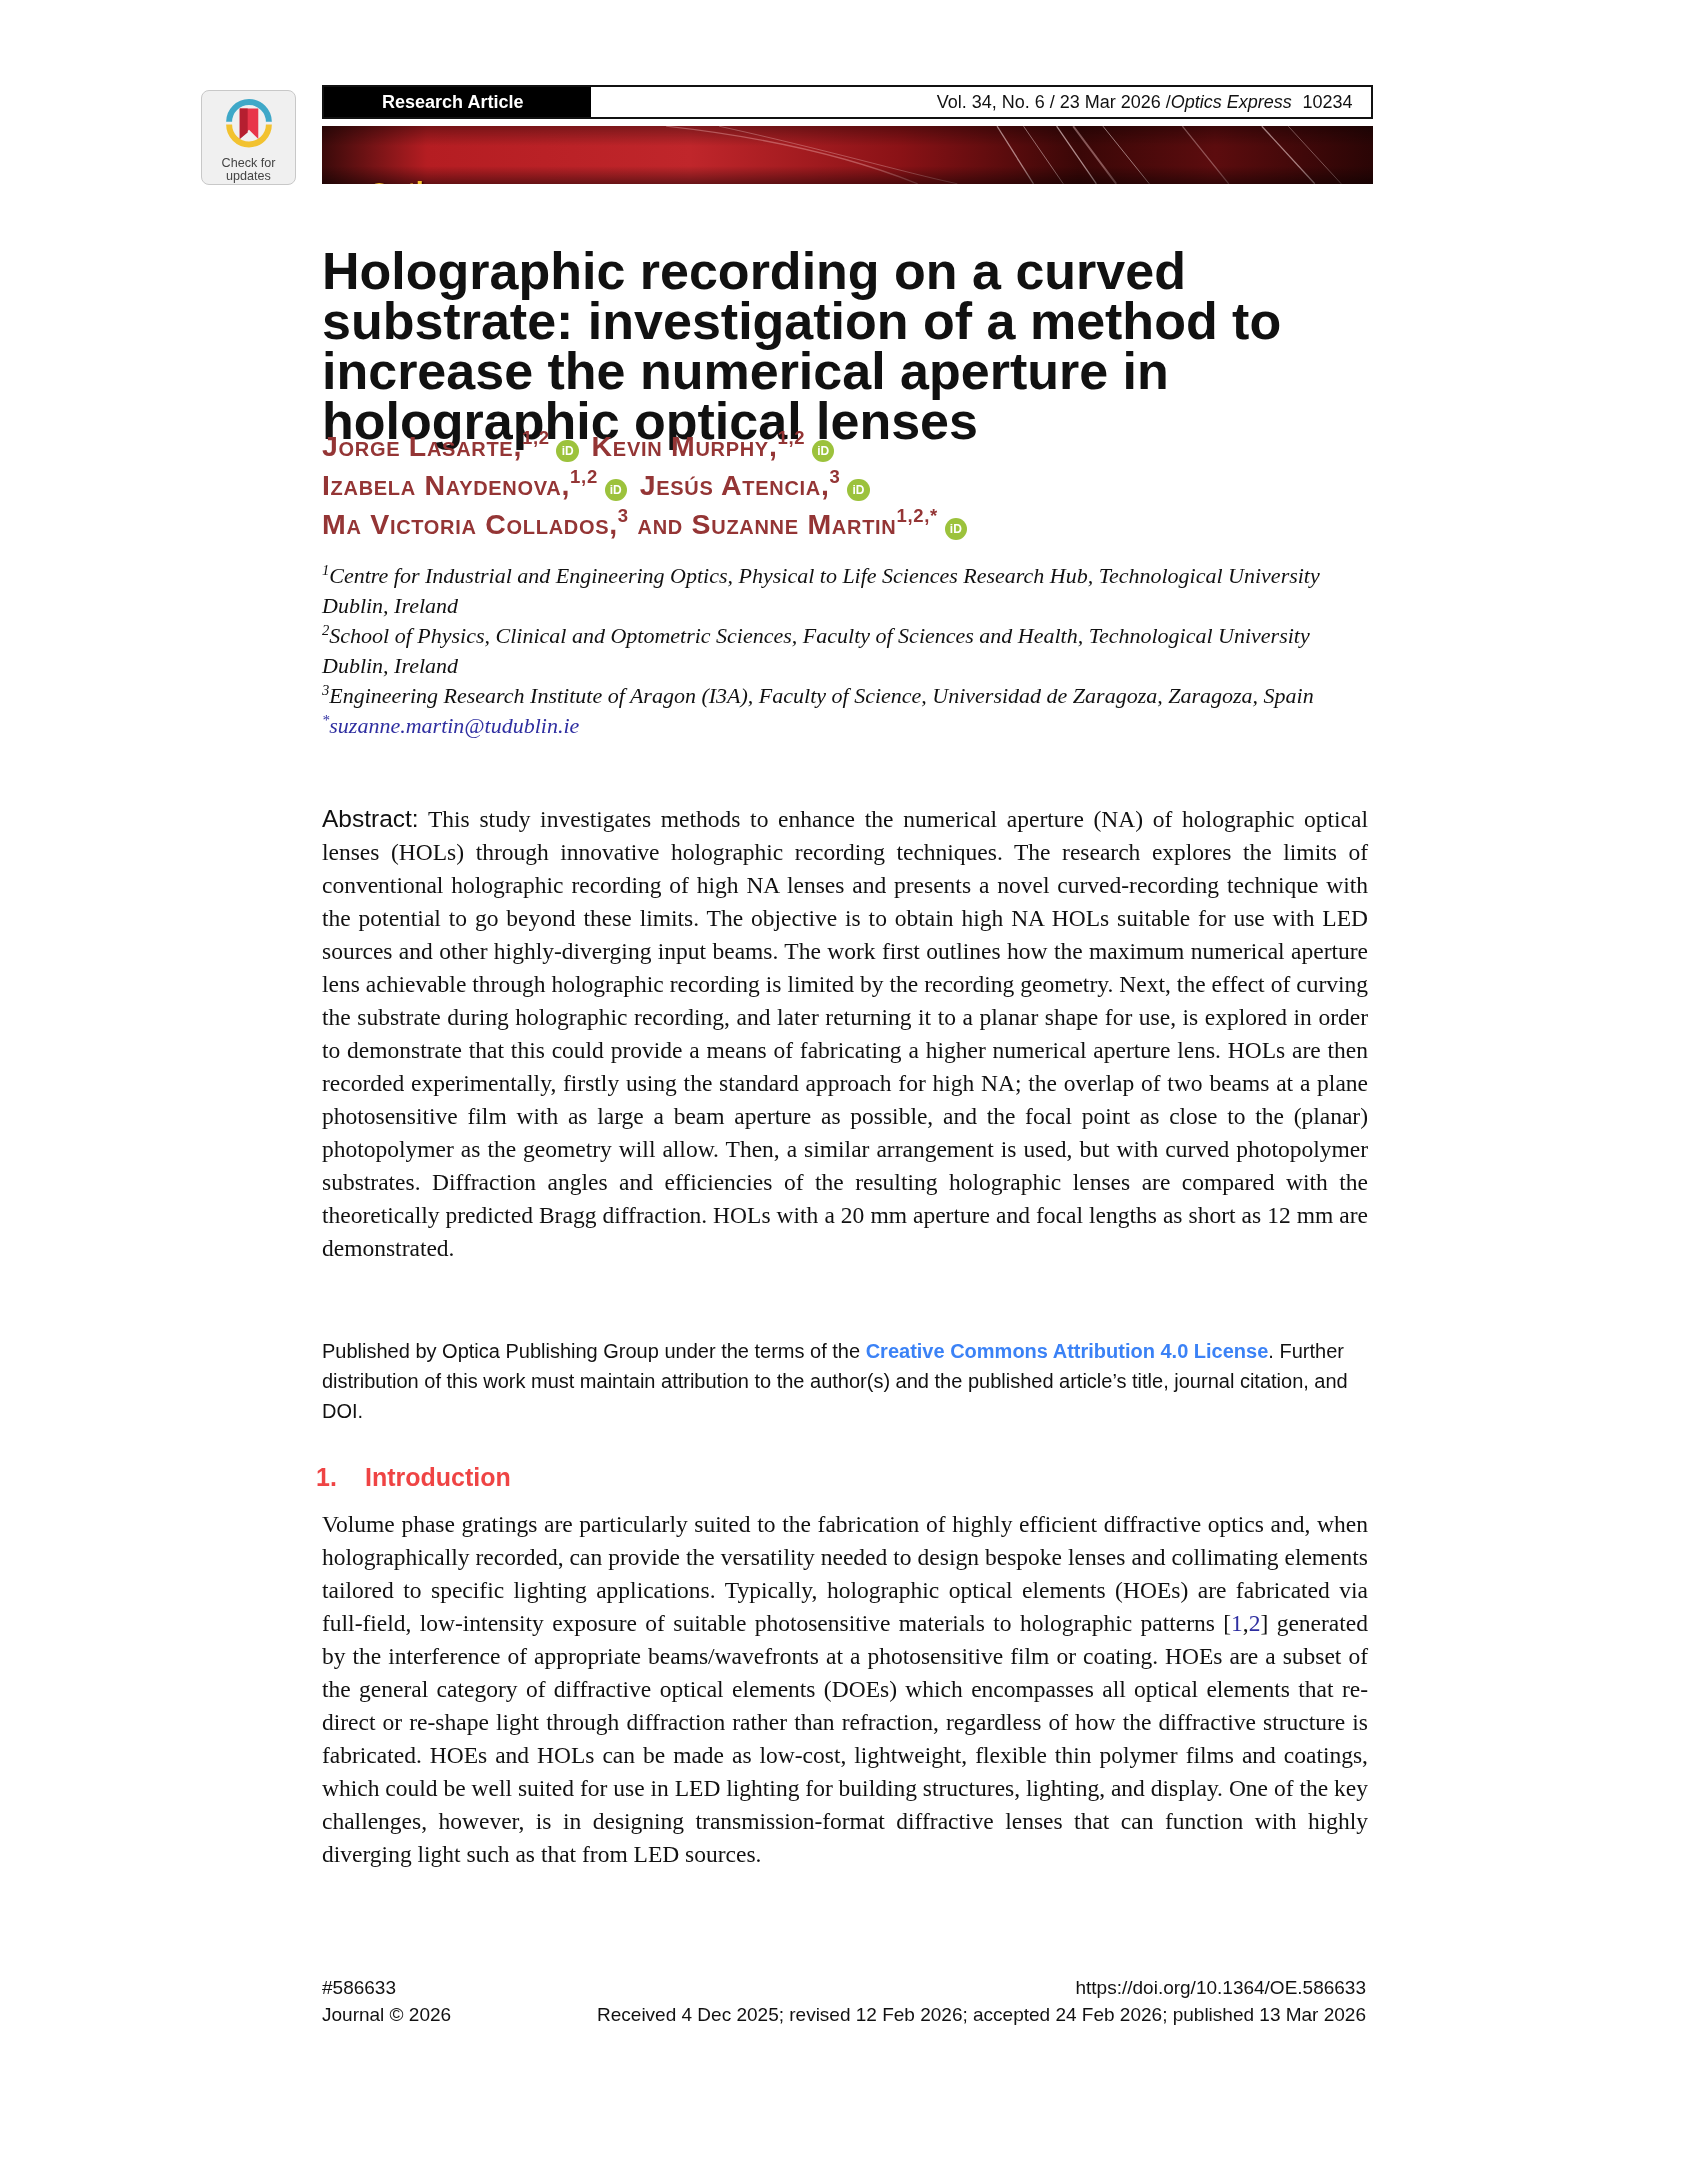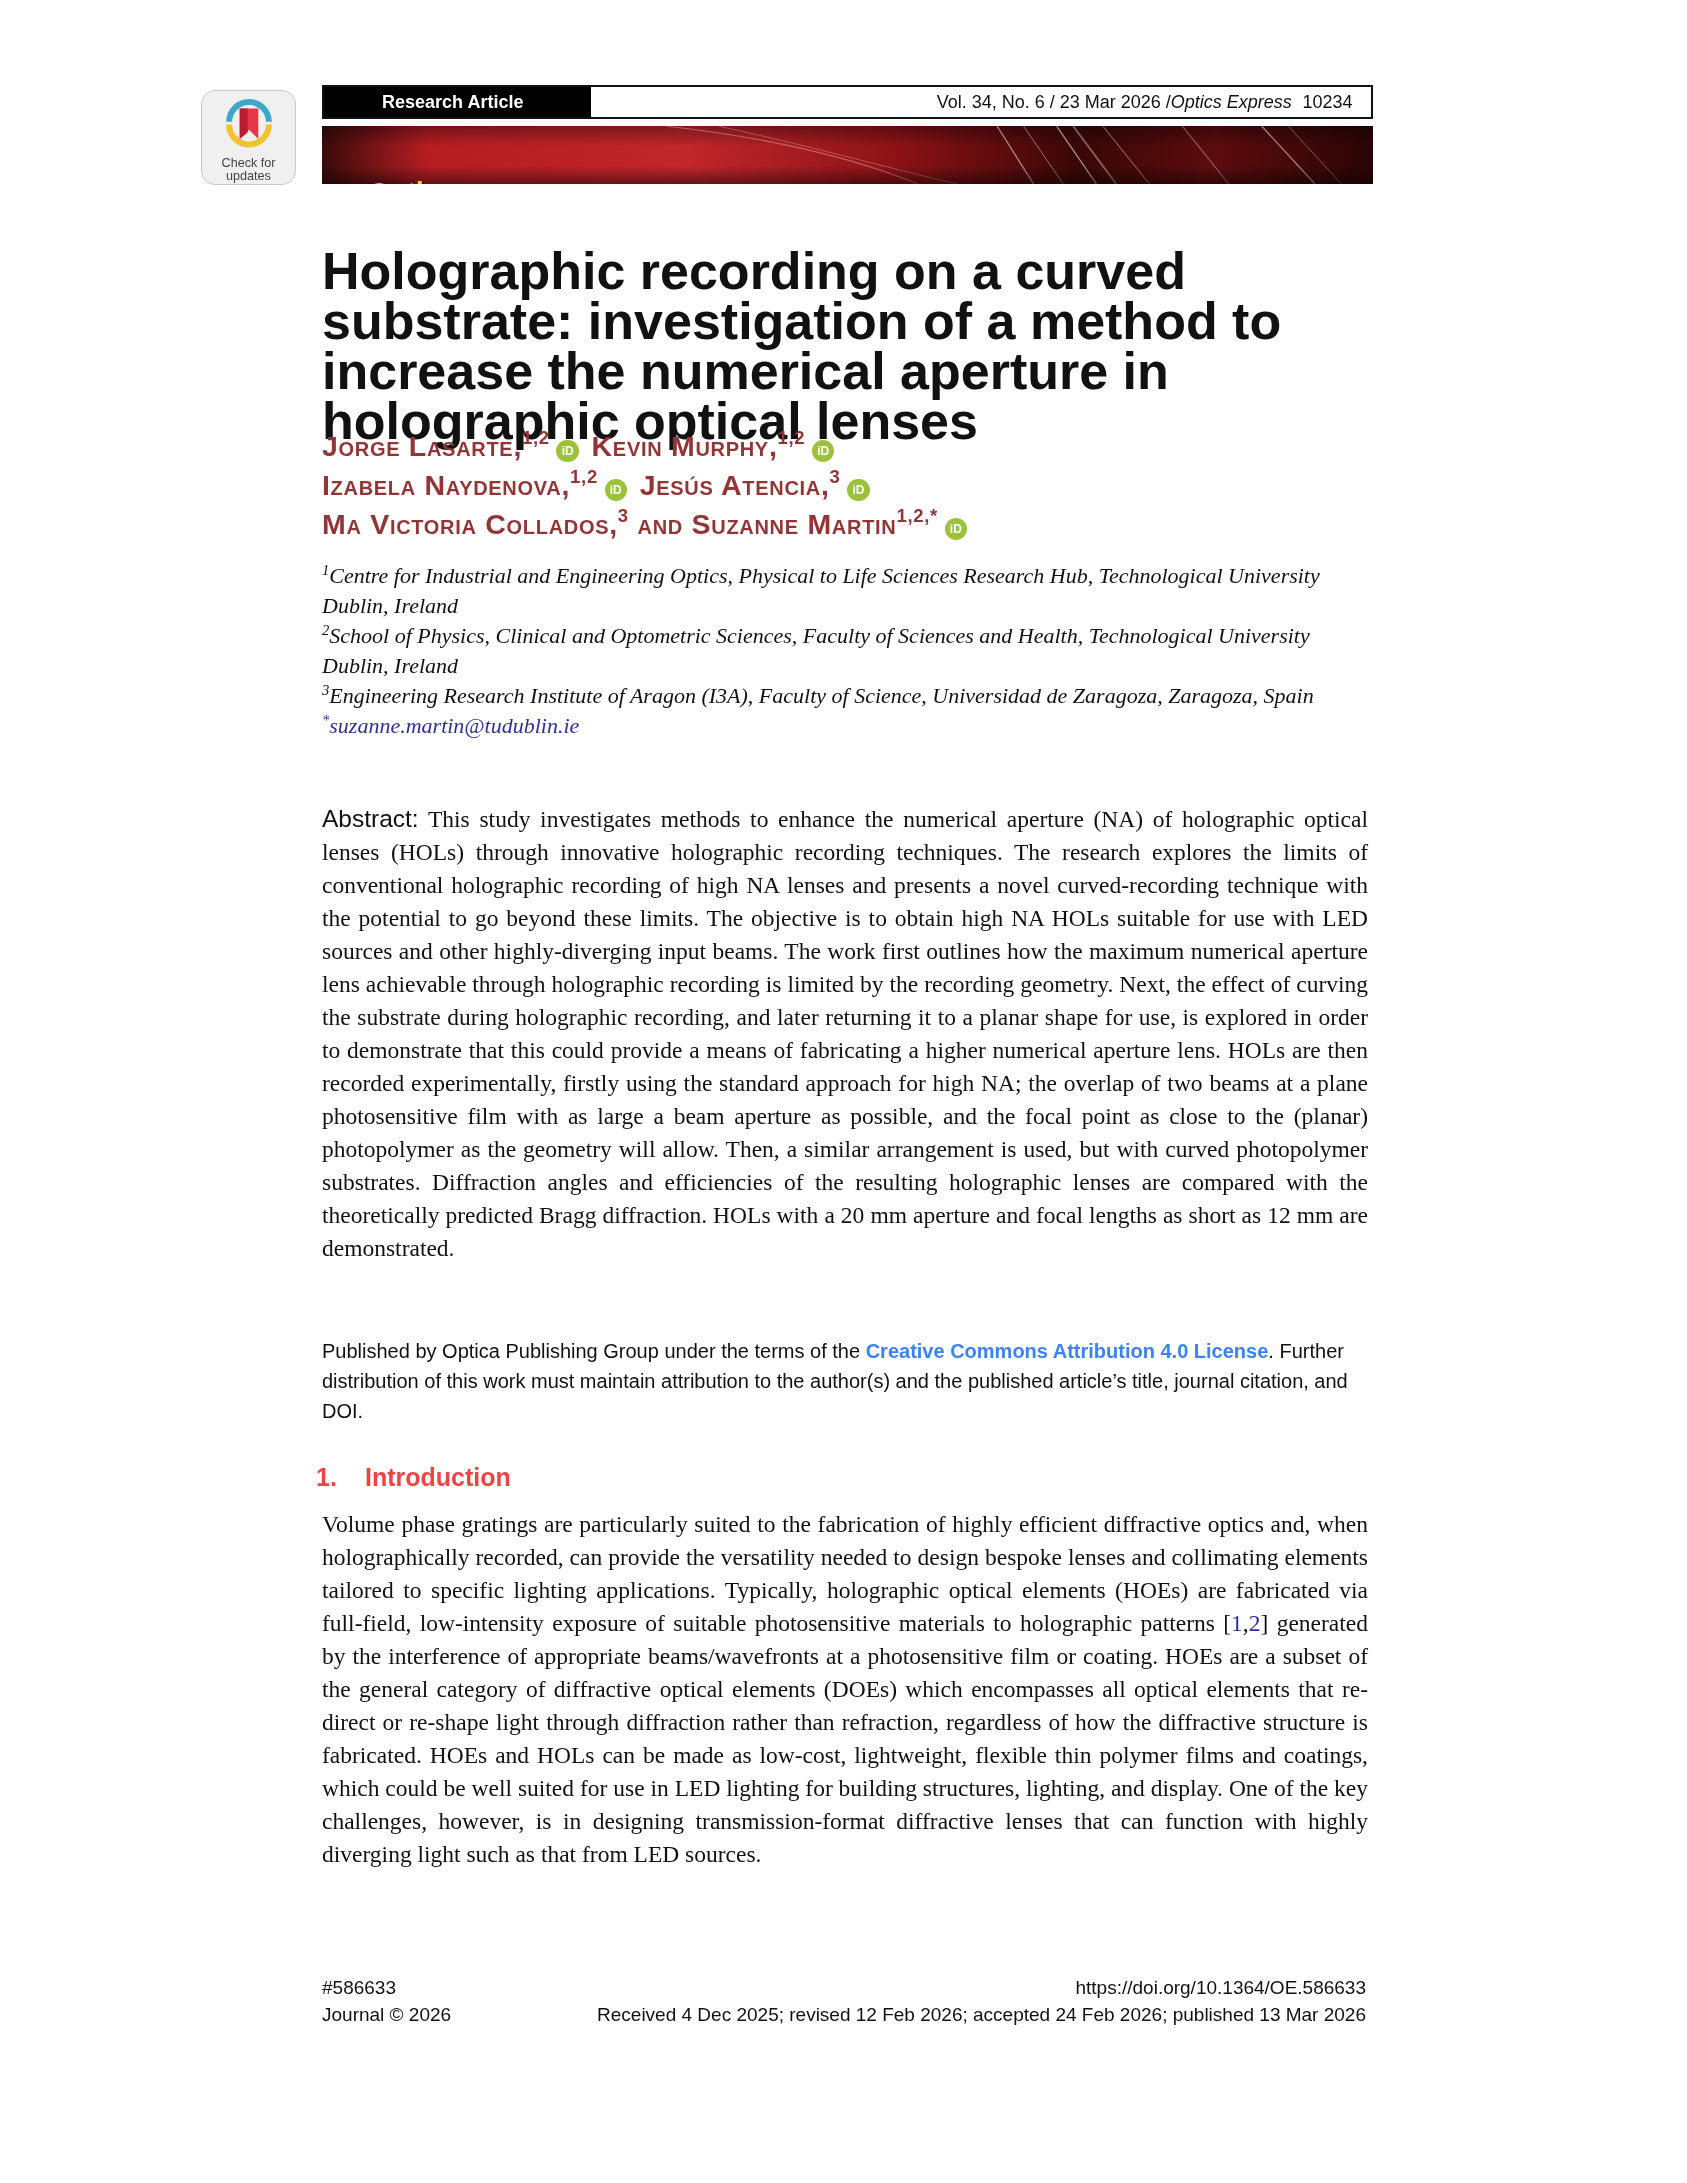--- a/index.html
+++ b/index.html
@@ -1,21 +1,21 @@
 <!DOCTYPE html>
 <html style="font-size:10.6px"><head>
 <meta charset="utf-8">
 <style>
   html, body { margin: 0; padding: 0; background: #ffffff; }
   body { width: 1688px; height: 2183px; position: relative; overflow: hidden; color: #111; }
   .sans { font-family: "Liberation Sans", "DejaVu Sans", sans-serif; }
   .serif { font-family: "Liberation Serif", "DejaVu Serif", serif; }
 
   
-  .cfu { position: absolute; left: 201px; top: 90px; width: 95px; height: 95px; background: #f0f0f0; border: 1.3px solid #c8c8c8; border-radius: 14px; box-sizing: border-box; text-align: center; }
+  .cfu { position: absolute; left: 201px; top: 90px; width: 95px; height: 95px; background: #f0f0f0; border: 1.3px solid #c8c8c8; border-radius: 8px; box-sizing: border-box; text-align: center; }
   .cfu svg { margin-top: 6.6px; }
   .cfu-text { font-size: 12.6px; line-height: 13.2px; color: #444; margin-top: 0px; }
 
   
   .hdr { position: absolute; left: 322px; top: 85px; width: 1051px; height: 34px; border: 2px solid #111; box-sizing: border-box; display: flex; }
   .hdr-type { width: 267px; background: #000; color: #fff; font-weight: bold; font-size: 18px; display: flex; align-items: center; padding-left: 58px; box-sizing: border-box; }
   .hdr-cite { flex: 1; display: flex; justify-content: flex-end; align-items: center; padding-right: 18.5px; font-size: 18px; color: #111; }
   .hdr-cite i { font-style: italic; }
 
   

